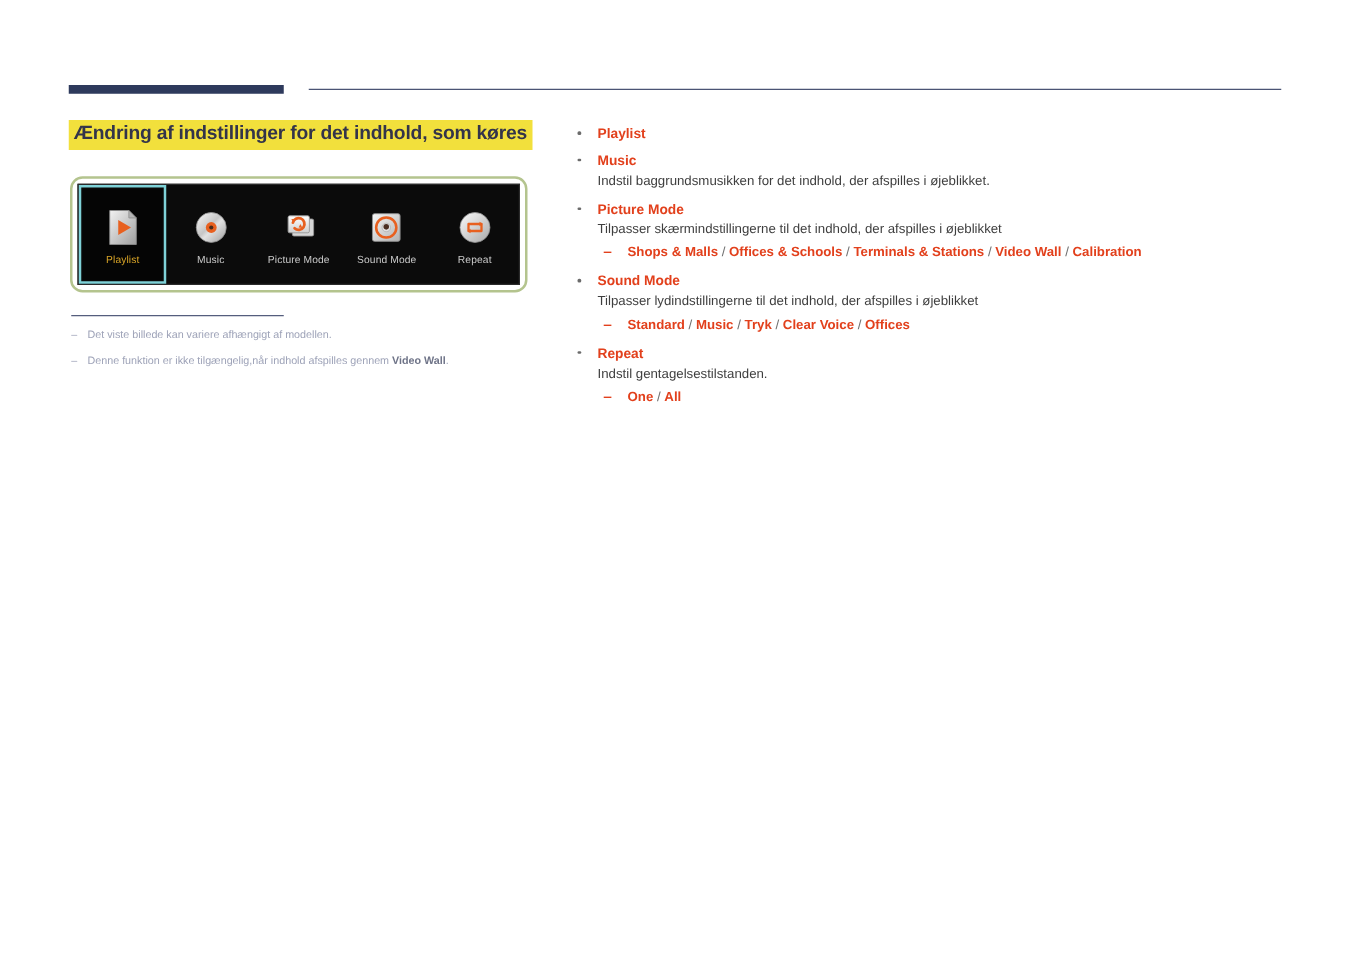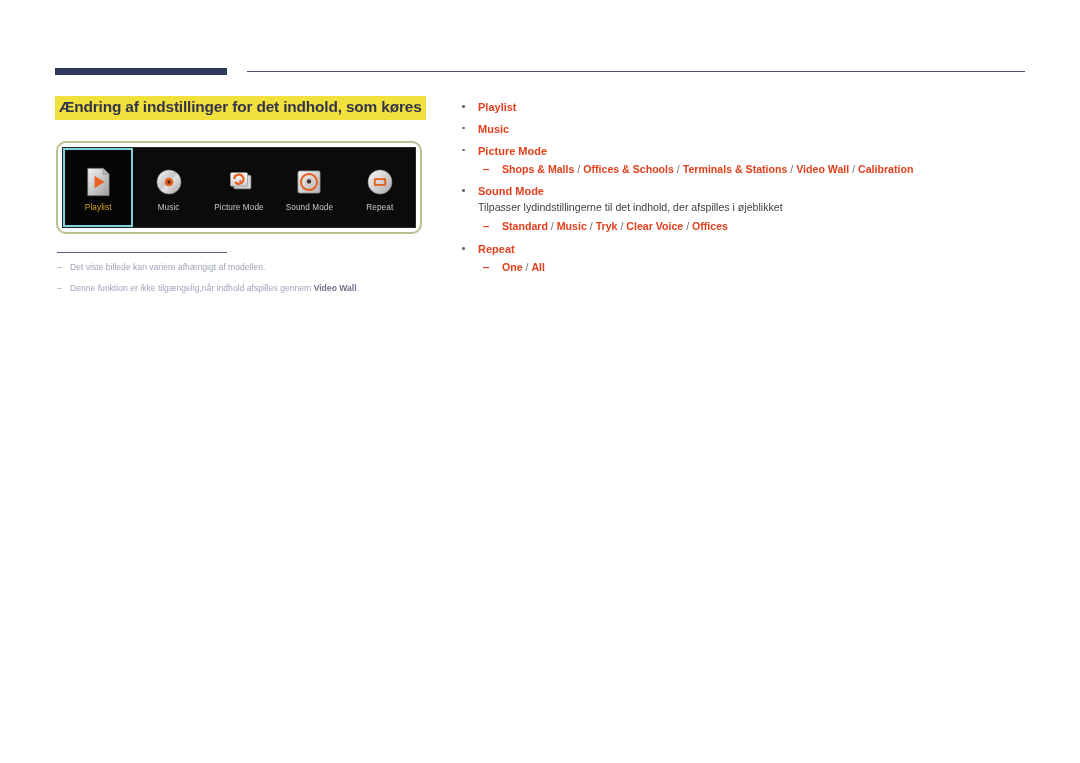--- a/index.html
+++ b/index.html
@@ -353,33 +353,36 @@
 
   <div class="right-col">
     <ul class="bullets" id="bullets">
         <li class="bullet">
           <span class="dot"></span>
           <div class="b-title">Playlist</div>
         </li>
         <li class="bullet">
           <span class="dot"></span>
           <div class="b-title">Music</div>
+          <div class="b-desc">Indstil baggrundsmusikken for det indhold, der afspilles i øjeblikket.</div>
         </li>
         <li class="bullet">
           <span class="dot"></span>
           <div class="b-title">Picture Mode</div>
+          <div class="b-desc">Tilpasser skærmindstillingerne til det indhold, der afspilles i øjeblikket</div>
           <div class="sub"><span class="sdash">‒</span><span class="opt">Shops &amp; Malls</span><span class="sep"> / </span><span class="opt">Offices &amp; Schools</span><span class="sep"> / </span><span class="opt">Terminals &amp; Stations</span><span class="sep"> / </span><span class="opt">Video Wall</span><span class="sep"> / </span><span class="opt">Calibration</span></div>
         </li>
         <li class="bullet">
           <span class="dot"></span>
           <div class="b-title">Sound Mode</div>
           <div class="b-desc">Tilpasser lydindstillingerne til det indhold, der afspilles i øjeblikket</div>
           <div class="sub"><span class="sdash">‒</span><span class="opt">Standard</span><span class="sep"> / </span><span class="opt">Music</span><span class="sep"> / </span><span class="opt">Tryk</span><span class="sep"> / </span><span class="opt">Clear Voice</span><span class="sep"> / </span><span class="opt">Offices</span></div>
         </li>
         <li class="bullet">
           <span class="dot"></span>
           <div class="b-title">Repeat</div>
+          <div class="b-desc">Indstil gentagelsestilstanden.</div>
           <div class="sub"><span class="sdash">‒</span><span class="opt">One</span><span class="sep"> / </span><span class="opt">All</span></div>
         </li>
       </ul>
   </div>
 
 </div>
 
 </body></html>

